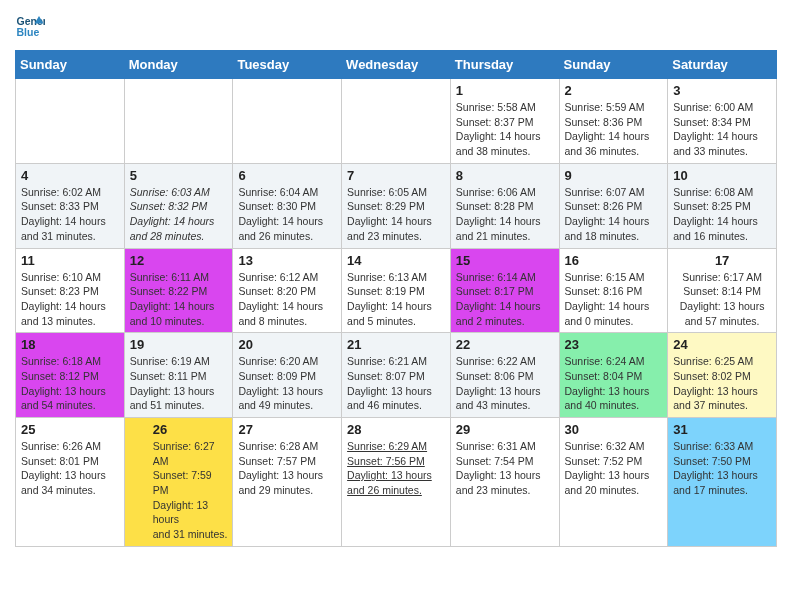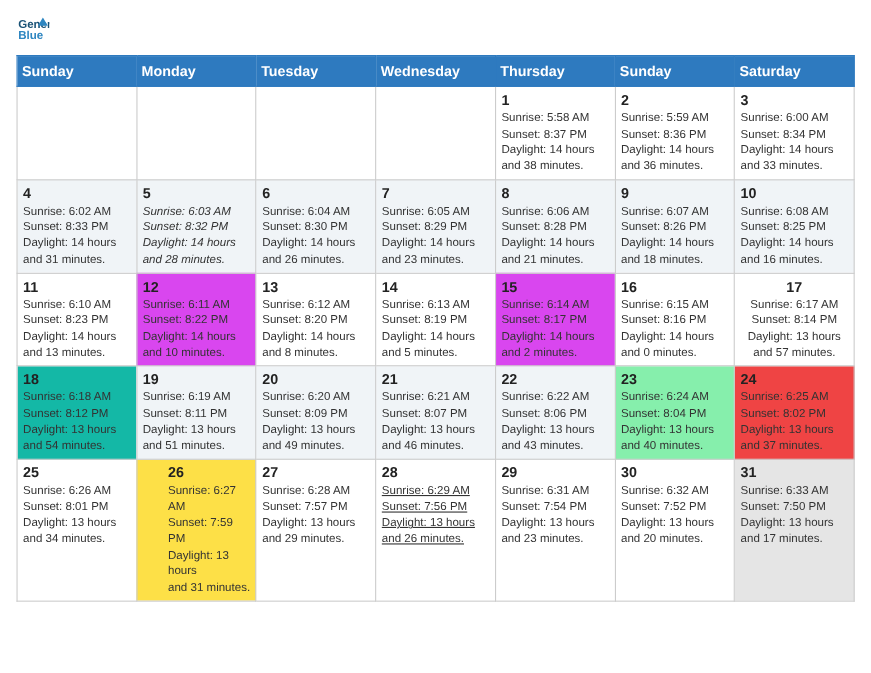--- a/index.html
+++ b/index.html
@@ -243,21 +243,21 @@
           </td>
           <td style="background: rgb(255, 255, 255); text-align: center;">
             <span class="day-number">17</span>
             <div class="day-info" style="white-space: pre-line;">Sunrise: 6:17 AM
 Sunset: 8:14 PM
 Daylight: 13 hours
 and 57 minutes.</div>
           </td>
         </tr>
         <tr>
-          <td style="background: #14b8a6;">
+          <td style="background: #d946ef;">
             <span class="day-number">18</span>
             <div class="day-info" style="white-space: pre-line;">Sunrise: 6:18 AM
 Sunset: 8:12 PM
 Daylight: 13 hours
 and 54 minutes.</div>
           </td>
           <td style="background: rgb(240, 244, 247);">
             <span class="day-number">19</span>
             <div class="day-info" style="white-space: pre-line;">Sunrise: 6:19 AM
 Sunset: 8:11 PM
@@ -285,21 +285,21 @@
 Daylight: 13 hours
 and 43 minutes.</div>
           </td>
           <td style="background: #86efac;">
             <span class="day-number">23</span>
             <div class="day-info" style="white-space: pre-line;">Sunrise: 6:24 AM
 Sunset: 8:04 PM
 Daylight: 13 hours
 and 40 minutes.</div>
           </td>
-          <td style="background: #ef4444;">
+          <td style="background: #fef9c3;">
             <span class="day-number">24</span>
             <div class="day-info" style="white-space: pre-line;">Sunrise: 6:25 AM
 Sunset: 8:02 PM
 Daylight: 13 hours
 and 37 minutes.</div>
           </td>
         </tr>
         <tr>
           <td style="background: rgb(255, 255, 255);">
             <span class="day-number">25</span>
@@ -336,21 +336,21 @@
 Daylight: 13 hours
 and 23 minutes.</div>
           </td>
           <td style="background: rgb(255, 255, 255);">
             <span class="day-number">30</span>
             <div class="day-info" style="white-space: pre-line;">Sunrise: 6:32 AM
 Sunset: 7:52 PM
 Daylight: 13 hours
 and 20 minutes.</div>
           </td>
-          <td style="background: #e5e5e5;">
+          <td style="background: #7dd3fc;">
             <span class="day-number">31</span>
             <div class="day-info" style="white-space: pre-line;">Sunrise: 6:33 AM
 Sunset: 7:50 PM
 Daylight: 13 hours
 and 17 minutes.</div>
           </td>
         </tr>
       </tbody>
   </table>
 </div>

